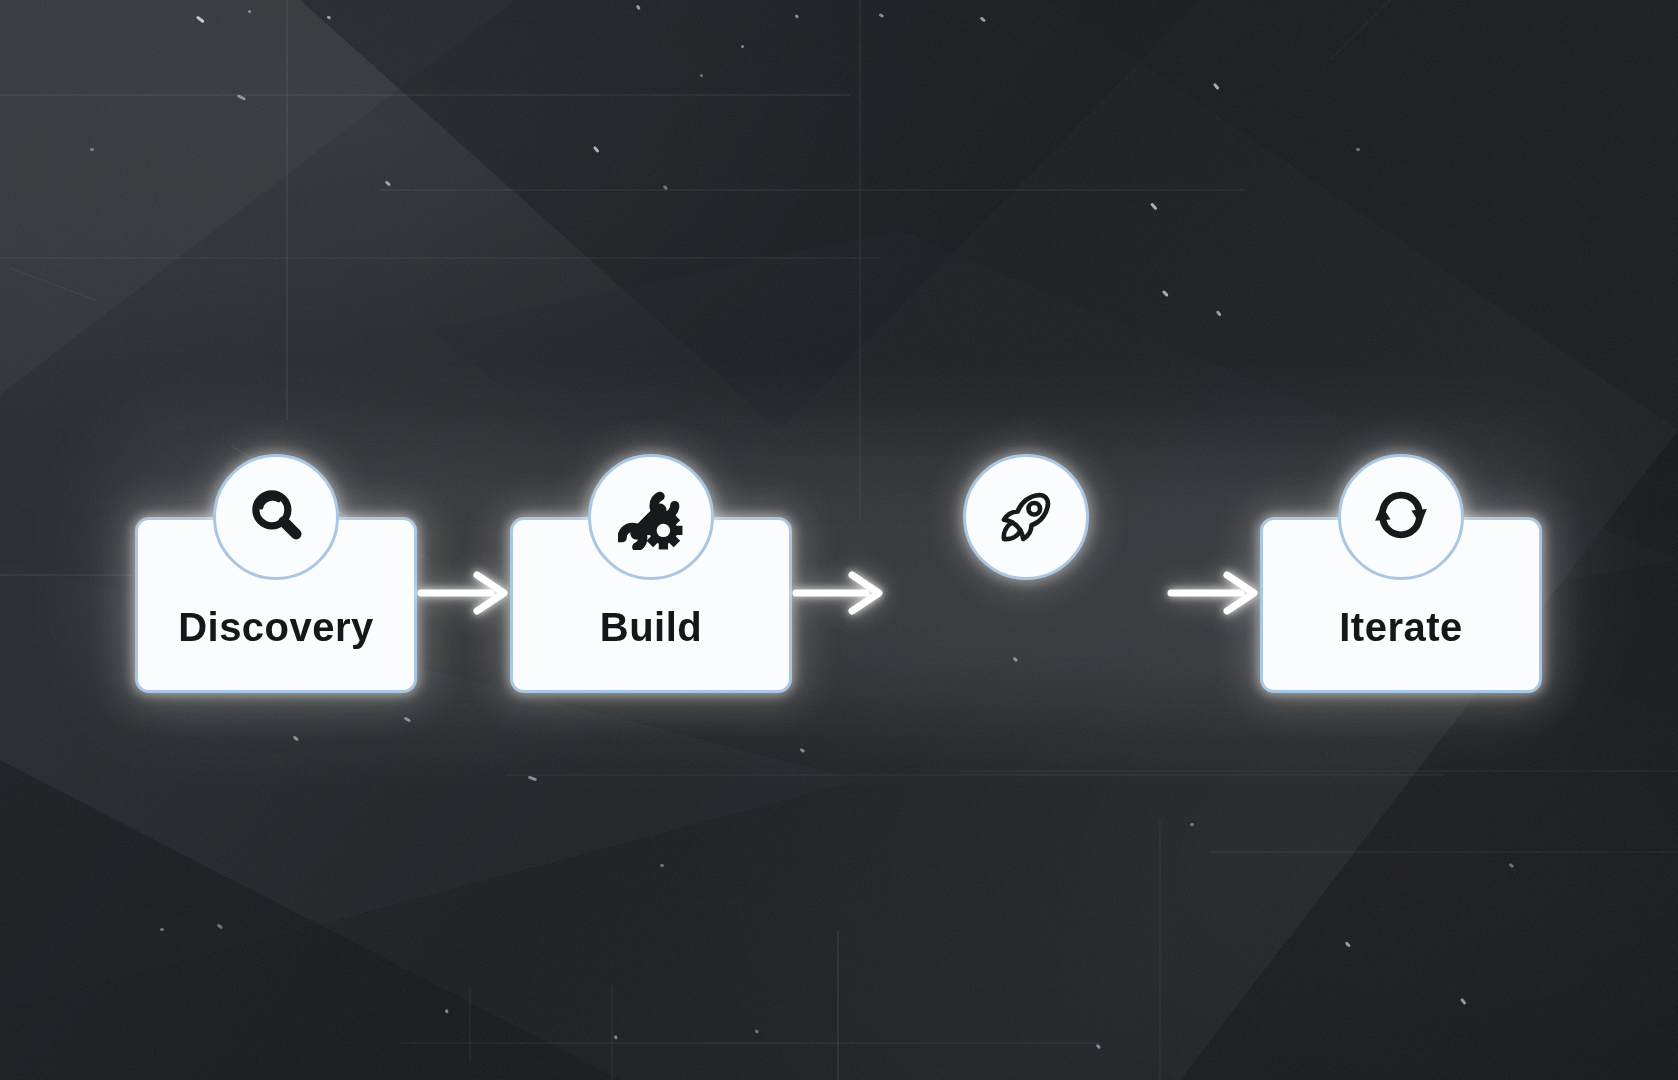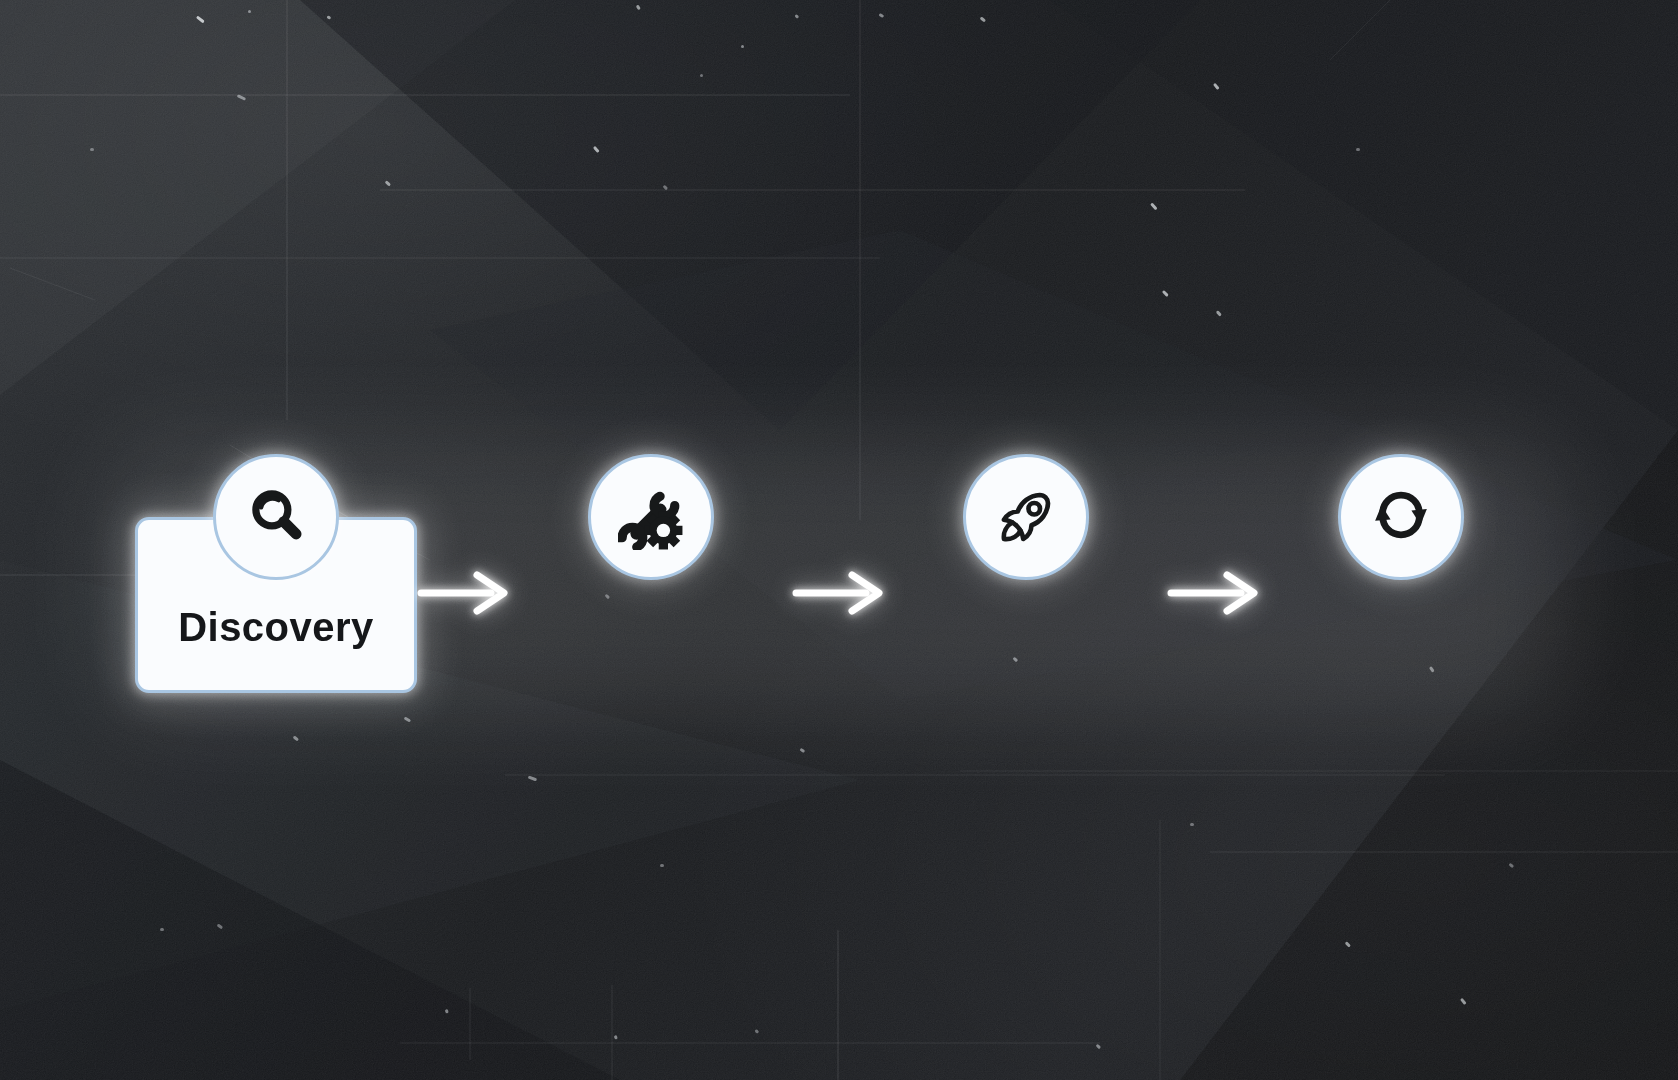--- a/index.html
+++ b/index.html
@@ -168,20 +168,23 @@
               <line x1="0" y1="12" x2="0" y2="18.5"></line>
               <line x1="-8.5" y1="8.5" x2="-13.1" y2="13.1"></line>
               <line x1="-12" y1="0" x2="-18.5" y2="0"></line>
               <line x1="-8.5" y1="-8.5" x2="-13.1" y2="-13.1"></line>
             </g>
             <circle cx="0" cy="0" r="13.5" fill="#17191a"></circle>
             <circle cx="0" cy="0" r="6.5" fill="#fafcfe"></circle>
           </g>
         </svg>
       </div>
+      <div class="card">
+        <div class="label">Build</div>
+      </div>
     </div>
 
     <div class="arrow-cell">
       <svg width="93" height="60" viewBox="0 0 93 60" fill="none" stroke="#ffffff" stroke-width="7" stroke-linecap="round" stroke-linejoin="round">
         <line x1="4" y1="30" x2="74" y2="30"></line>
         <path d="M60 12 L87 30 L60 48"></path>
       </svg>
     </div>
 
     <div class="step">
@@ -207,16 +210,19 @@
           <g fill="none" stroke="#17191a" stroke-width="6.5" stroke-linecap="round">
             <path d="M14.2 28.5 A17.8 17.8 0 0 1 49.8 28.5"></path>
             <path d="M49.8 31.5 A17.8 17.8 0 0 1 14.2 31.5"></path>
           </g>
           <g fill="#17191a">
             <path d="M10 0 L-4.5 -7.5 L-4.5 7.5 Z" transform="translate(50,29.5) rotate(85)"></path>
             <path d="M10 0 L-4.5 -7.5 L-4.5 7.5 Z" transform="translate(14,30.5) rotate(-95)"></path>
           </g>
         </svg>
       </div>
+      <div class="card">
+        <div class="label">Iterate</div>
+      </div>
     </div>
 
   </div>
 </div>
 
 </body></html>

